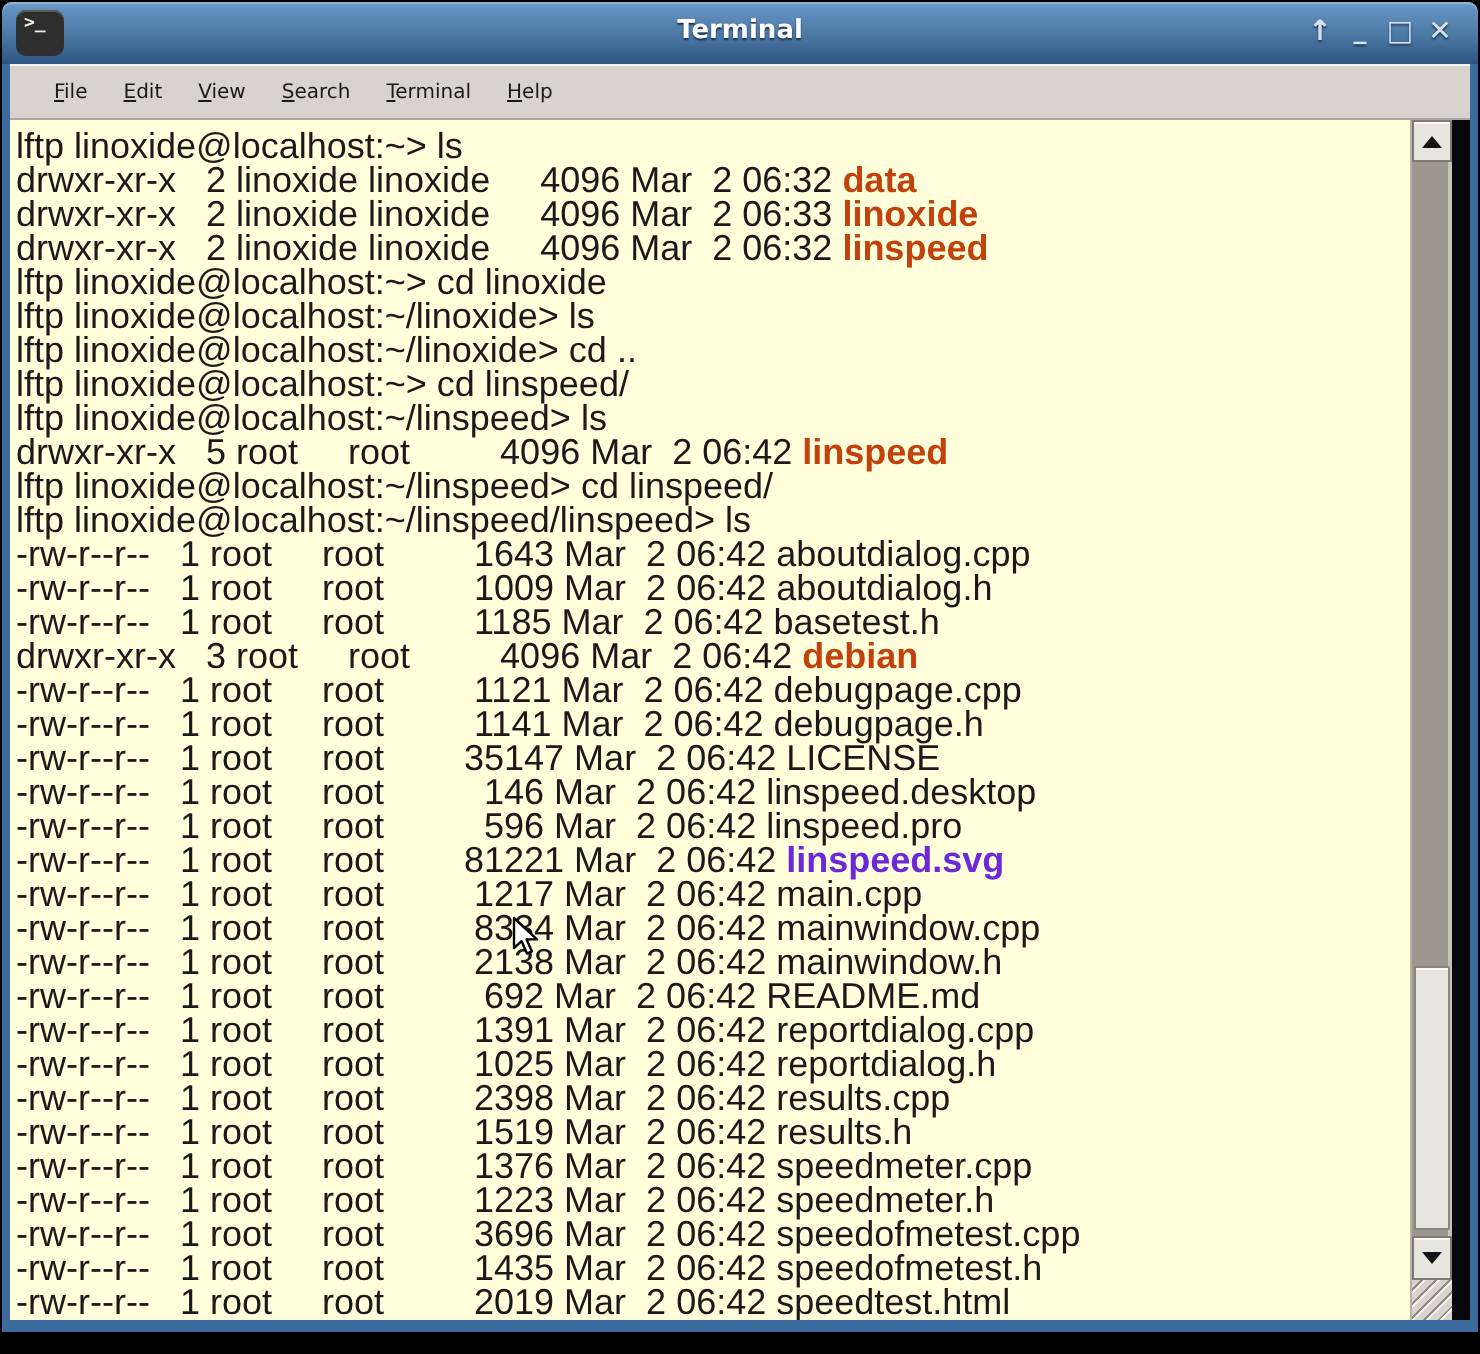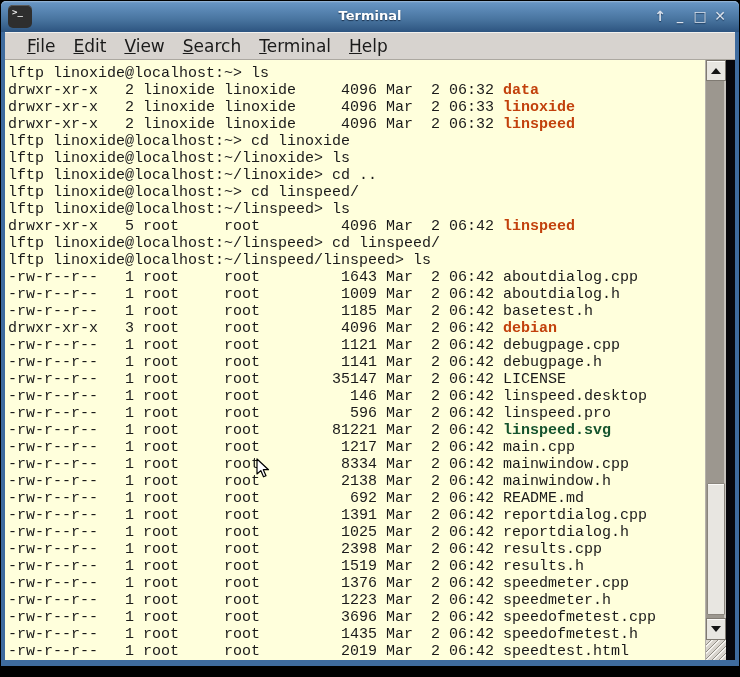--- a/index.html
+++ b/index.html
@@ -22,30 +22,30 @@
   .ctl{display:inline-block;width:14px;text-align:center;color:#D9E1EC;font-weight:bold;
     font-size:13px;line-height:20px;text-shadow:0 1px 1px #1b3a5c;cursor:default;}
   .ctl.shade{font-size:14px;}
   .ctl.min{line-height:14px;}
   .ctl.max{font-size:14px;}
   .ctl.close{font-size:14px;}
   
   .menubar{height:28px;margin:0 4px;background:#D7D3CF;border-top:1px solid #F2F1EE;
     border-bottom:1px solid #ACA8A1;box-sizing:border-box;display:flex;align-items:center;
     padding-left:13px;}
-  .menu-item{font-size:17px;color:#1A1A1A;padding:4px 9px;cursor:default;}
+  .menu-item{font-size:10px;color:#1A1A1A;padding:4px 9px;cursor:default;}
   .menu-item .accel{text-decoration:underline;}
   
   .term-wrap{height:600px;margin:0 4px;display:flex;flex-direction:row;background:#FFFFDC;}
   .term{flex:1 1 auto;overflow:hidden;background:#FFFFDC;padding:5px 0 0 3px;
-    font-family:Liberation Mono, monospace;font-size:15px;line-height:17px;
+    font-family:Liberation Sans, sans-serif;font-size:18px;line-height:17px;
     color:#1A1A1A;white-space:pre;}
   .term-line{white-space:pre;}
   .term .dir{color:#c2410c;font-weight:bold;}
-  .term .img{color:#14532d;font-weight:bold;}
+  .term .img{color:#6d28d9;font-weight:bold;}
   
   .scrollbar{width:21px;display:flex;flex-direction:column;background:#9C978F;
     border-left:1px solid #B5B1AA;box-sizing:border-box;}
   .sb-btn{height:21px;background:#E8E6E1;border:1px solid #7F7A72;box-sizing:border-box;
     display:flex;align-items:center;justify-content:center;
     box-shadow:inset 0 1px 0 #FBFAF8;}
   .sb-btn.down{height:22px;}
   .tri-up{width:0;height:0;border-left:5px solid transparent;border-right:5px solid transparent;
     border-bottom:6px solid #141414;}
   .tri-down{width:0;height:0;border-left:5px solid transparent;border-right:5px solid transparent;

